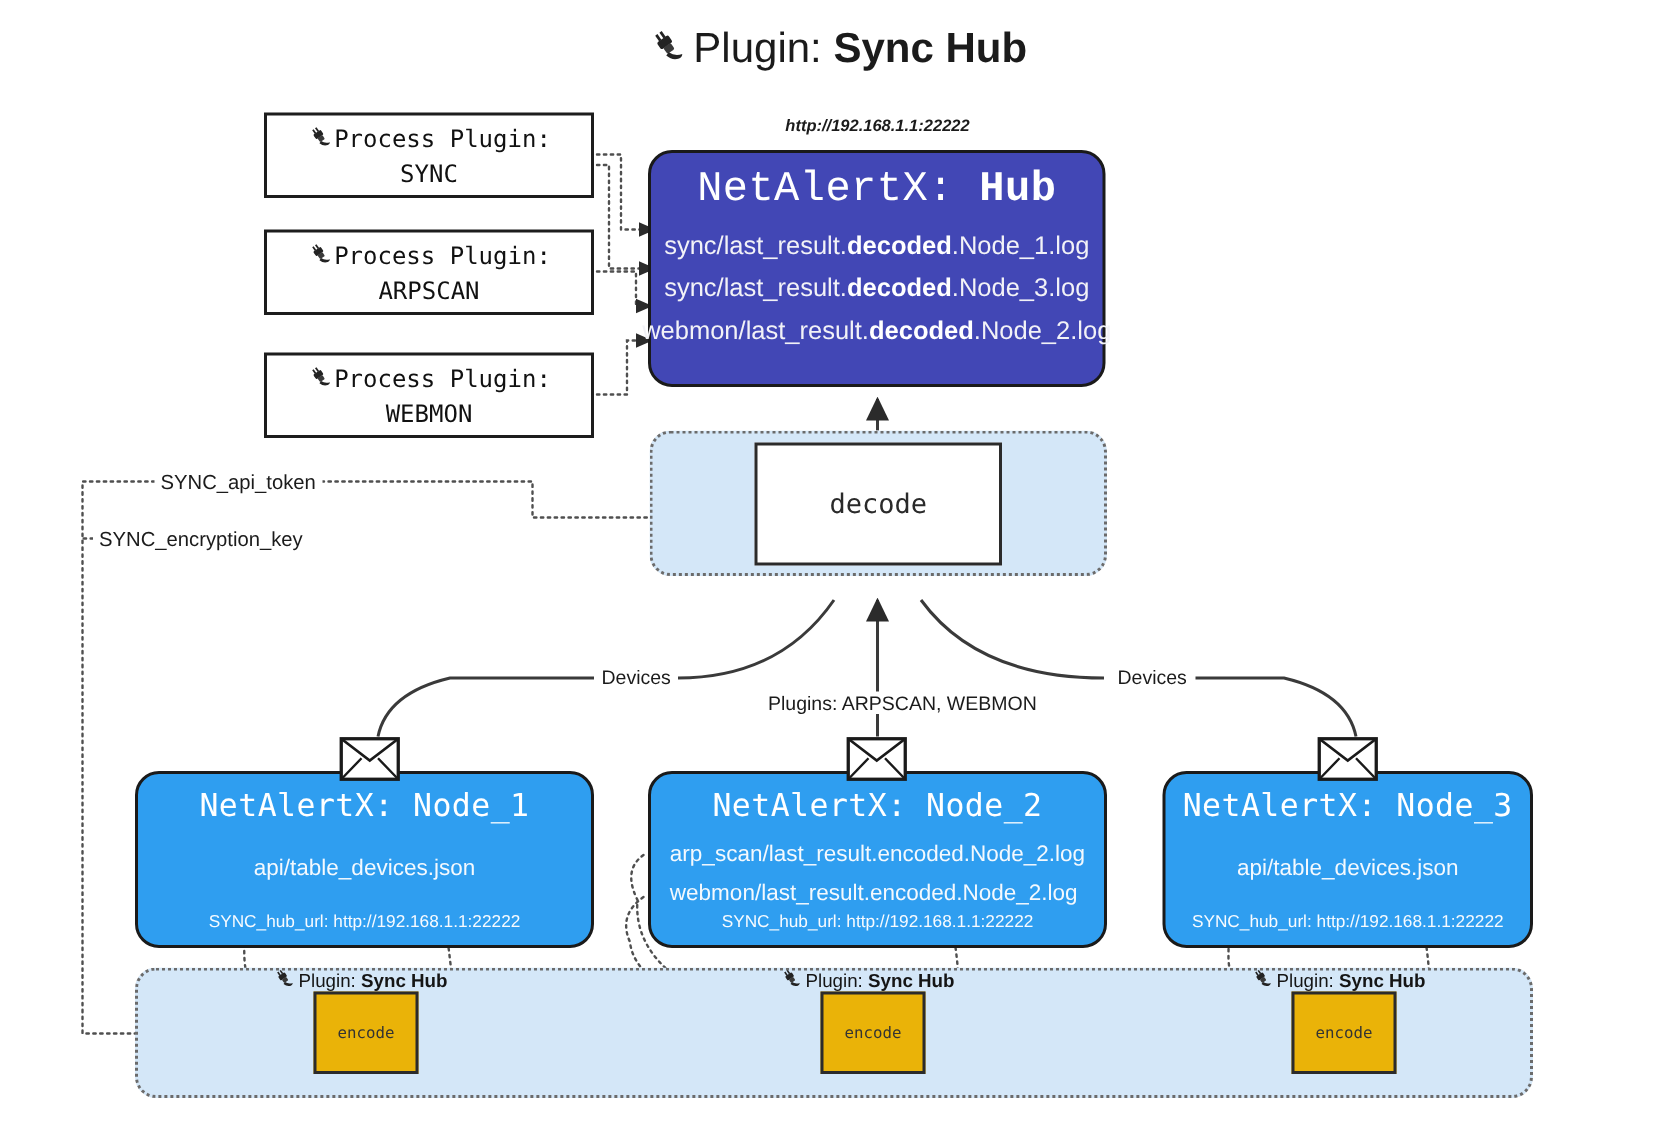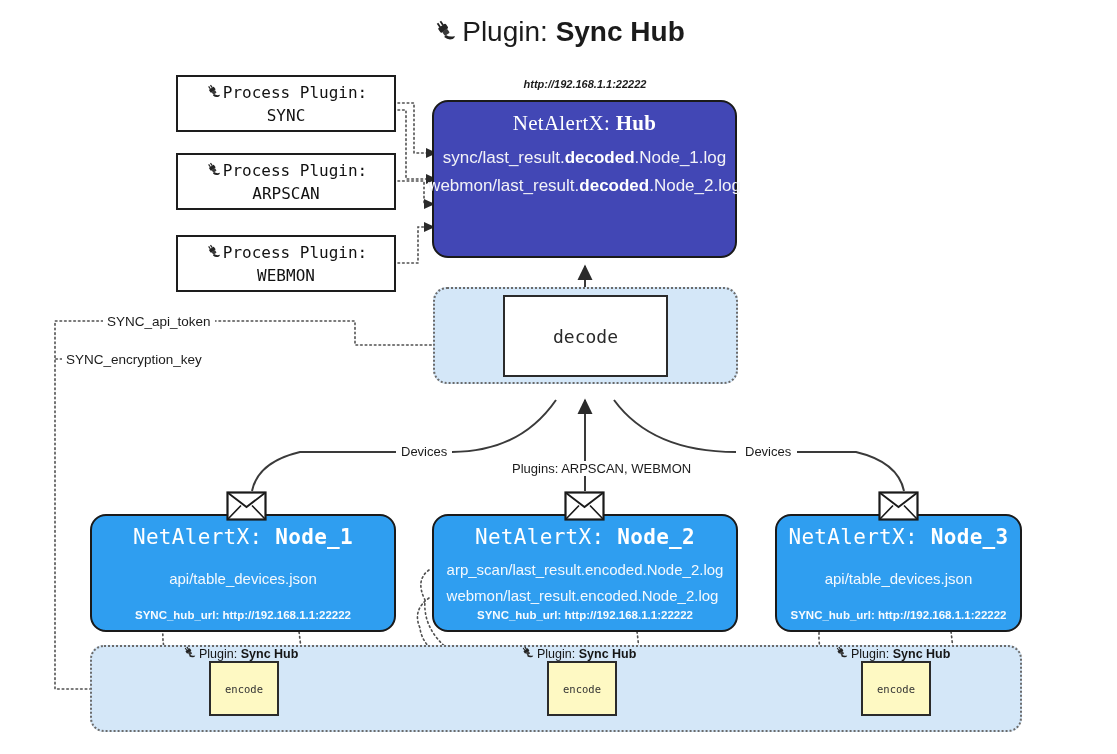--- a/index.html
+++ b/index.html
@@ -93,22 +93,22 @@
     background: #4247b5;
     border: 2.5px solid #1a1a1a;
     border-radius: 16px;
     color: #ffffff;
     display: flex;
     flex-direction: column;
     align-items: center;
     padding-top: 9px;
   }
   #hub .htitle {
-    font-family: Liberation Serif, serif;
-    font-size: 21px;
+    font-family: Liberation Mono, monospace;
+    font-size: 28px;
     letter-spacing: 0.3px;
     margin-bottom: 8px;
     white-space: nowrap;
   }
   #hub .htitle b { font-weight: bold; }
   .hubline {
     font-size: 17px;
     line-height: 1.67;
     color: #f2f2f7;
     white-space: nowrap;
@@ -172,29 +172,29 @@
     flex-direction: column;
     align-items: center;
     padding-top: 9px;
   }
   .netnode .ntitle {
     font-family: "DejaVu Sans Mono", "Liberation Mono", monospace;
     font-size: 21px;
     letter-spacing: 0.3px;
     white-space: nowrap;
   }
-  .netnode .ntitle b { font-weight: bold; }
+  .netnode .ntitle b { font-weight: normal; }
   .netnode .nline {
     font-size: 15px;
     color: #f4f9fe;
     white-space: nowrap;
   }
   .netnode .nfoot {
     font-size: 11.5px;
-    font-weight: bold;
+    font-weight: normal;
     color: #f7fbff;
     white-space: nowrap;
     position: absolute;
     bottom: 9px;
     left: 0;
     width: 100%;
     text-align: center;
   }
   #node1 { left: 90px;  top: 514px; width: 306px; }
   #node2 { left: 432px; top: 514px; width: 306px; }
@@ -219,21 +219,21 @@
     left: 90px; top: 645px;
     width: 932px;
     height: 87px;
     background: #d4e7f8;
     border: 2px dotted #6b6b6b;
     border-radius: 14px;
   }
   .encode-box {
     width: 70px;
     height: 55px;
-    background: #fef9c3;
+    background: #eab308;
     border: 2px solid #2b2b2b;
     display: flex;
     align-items: center;
     justify-content: center;
     font-family: "DejaVu Sans Mono", "Liberation Mono", monospace;
     font-size: 10.5px;
     color: #333333;
   }
   #enc1 { left: 209px; top: 661px; }
   #enc2 { left: 547px; top: 661px; }
@@ -372,20 +372,21 @@
       </span><span>Process Plugin:</span>
     </div>
     <div class="l2">WEBMON</div>
   </div>
 
   <div class="node" id="hub-url">http://192.168.1.1:22222</div>
 
   <div class="node" id="hub">
     <div class="htitle"><span>NetAlertX: </span><b>Hub</b></div>
     <div class="hubline"><span>sync/last_result.</span><b>decoded</b><span>.Node_1.log</span></div>
+    <div class="hubline"><span>sync/last_result.</span><b>decoded</b><span>.Node_3.log</span></div>
     <div class="hubline"><span>webmon/last_result.</span><b>decoded</b><span>.Node_2.log</span></div>
   </div>
 
   <div class="node" id="decode-wrap"></div>
   <div class="node" id="decode-box">decode</div>
 
   <div class="node secret-label" id="lbl-api-token">SYNC_api_token</div>
   <div class="node secret-label" id="lbl-enc-key">SYNC_encryption_key</div>
 
   <div class="node edge-label" id="lbl-dev-left">Devices</div>

